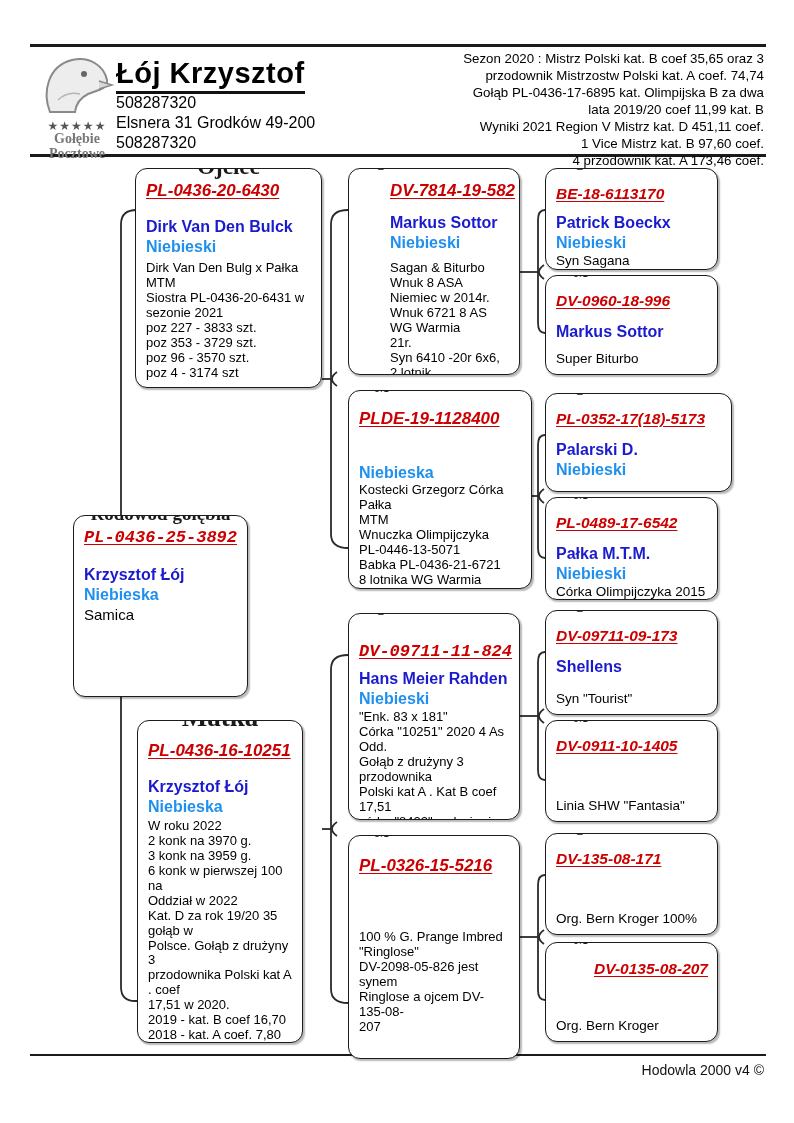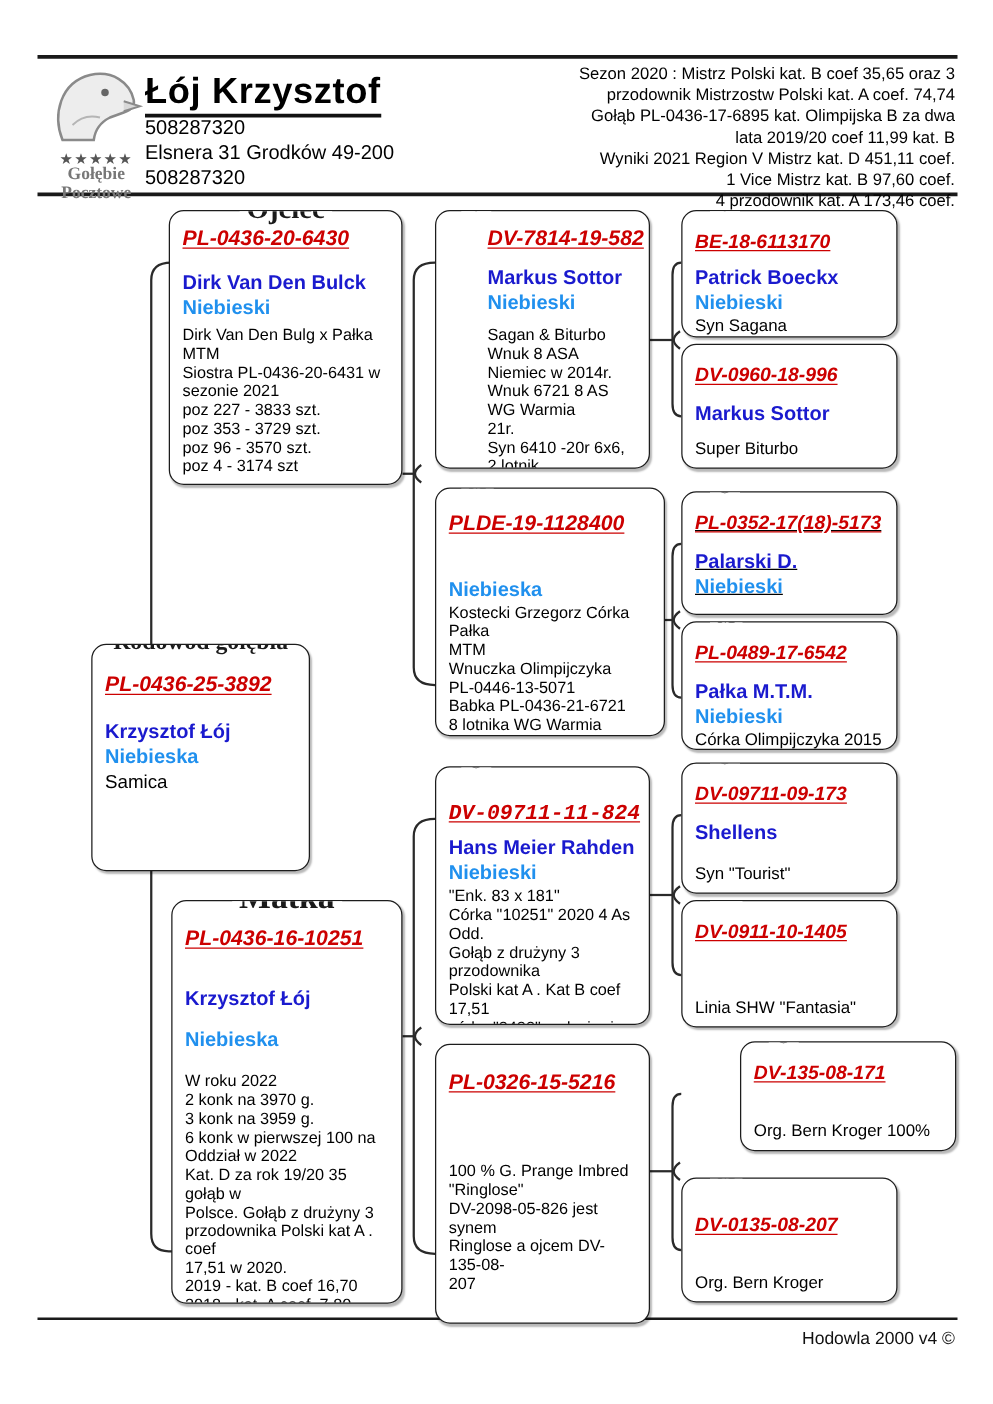--- a/index.html
+++ b/index.html
@@ -113,27 +113,27 @@
 poz 4     - 3174 szt
 
 Brat PL-0436-20-6410
 2 lotnik Oddziału 6x6 w
 Sezonie 2020 przeciw 5000
 szt.</div>
   </div>
 
   <div class="pbox" style="left:73px;top:515px;width:175px;height:182px;">
     <div class="box-label lab-center" style="top:-12px;font-size:19px;white-space:nowrap;">Rodowód gołębia</div>
-    <div class="ring" style="margin-top:10px;">PL-0436-25-3892</div>
+    <div class="ring" style="font-family:Liberation Mono, monospace;">PL-0436-25-3892</div>
     <div class="pname" style="margin-top:18px;">Krzysztof Łój</div>
     <div class="pcolor">Niebieska</div>
     <div class="psex">Samica</div>
   </div>
 
-  <div class="pbox" style="left:137px;top:720px;width:185px;height:323px;gap:13px;">
+  <div class="pbox" style="left:137px;top:720px;width:166px;height:323px;">
     <div class="box-label lab-center" style="top:-17px;font-size:27px;">Matka</div>
     <div class="ring" style="margin-top:8px;">PL-0436-16-10251</div>
     <div class="pname" style="margin-top:16px;">Krzysztof Łój</div>
     <div class="pcolor">Niebieska</div>
     <div class="pbody" style="margin-top:2px;">W roku 2022
 2 konk na 3970 g.
 3 konk na 3959 g.
 6 konk w pierwszej 100 na
 Oddział w 2022
 Kat. D za rok 19/20 35 gołąb w
@@ -207,21 +207,21 @@
     <div class="pfoot" style="margin-top:0;">Syn Sagana</div>
   </div>
 
   <div class="pbox" style="left:545px;top:275px;width:173px;height:100px;">
     <div class="box-label" style="top:-11px;left:22px;font-size:15px;">M</div>
     <div class="ring ring-sm" style="margin-top:4px;">DV-0960-18-996</div>
     <div class="pname" style="margin-top:12px;">Markus Sottor</div>
     <div class="pfoot">Super Biturbo</div>
   </div>
 
-  <div class="pbox" style="left:545px;top:393px;width:173px;height:99px;text-decoration:underline;">
+  <div class="pbox" style="left:545px;top:393px;width:187px;height:99px;">
     <div class="box-label" style="top:-11px;left:22px;font-size:15px;">O</div>
     <div class="ring ring-sm" style="margin-top:4px;">PL-0352-17(18)-5173</div>
     <div class="pname" style="margin-top:12px;">Palarski D.</div>
     <div class="pcolor">Niebieski</div>
   </div>
 
   <div class="pbox" style="left:545px;top:497px;width:173px;height:103px;">
     <div class="box-label" style="top:-11px;left:22px;font-size:15px;">M</div>
     <div class="ring ring-sm" style="margin-top:4px;">PL-0489-17-6542</div>
     <div class="pname" style="margin-top:12px;">Pałka M.T.M.</div>
@@ -235,27 +235,27 @@
     <div class="pname" style="margin-top:12px;">Shellens</div>
     <div class="pfoot">Syn "Tourist"</div>
   </div>
 
   <div class="pbox" style="left:545px;top:720px;width:173px;height:102px;">
     <div class="box-label" style="top:-11px;left:22px;font-size:15px;">M</div>
     <div class="ring ring-sm" style="margin-top:4px;">DV-0911-10-1405</div>
     <div class="pfoot">Linia SHW "Fantasia"</div>
   </div>
 
-  <div class="pbox" style="left:545px;top:833px;width:173px;height:88px;margin-left:47px;">
+  <div class="pbox" style="left:545px;top:833px;width:173px;height:102px;">
     <div class="box-label" style="top:-11px;left:22px;font-size:15px;">O</div>
     <div class="ring ring-sm" style="margin-top:4px;">DV-135-08-171</div>
     <div class="pfoot">Org. Bern Kroger 100%</div>
   </div>
 
   <div class="pbox" style="left:545px;top:942px;width:173px;height:100px;">
     <div class="box-label" style="top:-11px;left:22px;font-size:15px;">M</div>
-    <div class="ring ring-sm" style="margin-top:17px;">DV-0135-08-207</div>
+    <div class="ring ring-sm" style="margin-top:5px;text-align:right;">DV-0135-08-207</div>
     <div class="pfoot">Org. Bern Kroger</div>
   </div>
 
   <div class="footer-label">Hodowla 2000 v4 ©</div>
 
 </div>
 
 </body></html>

